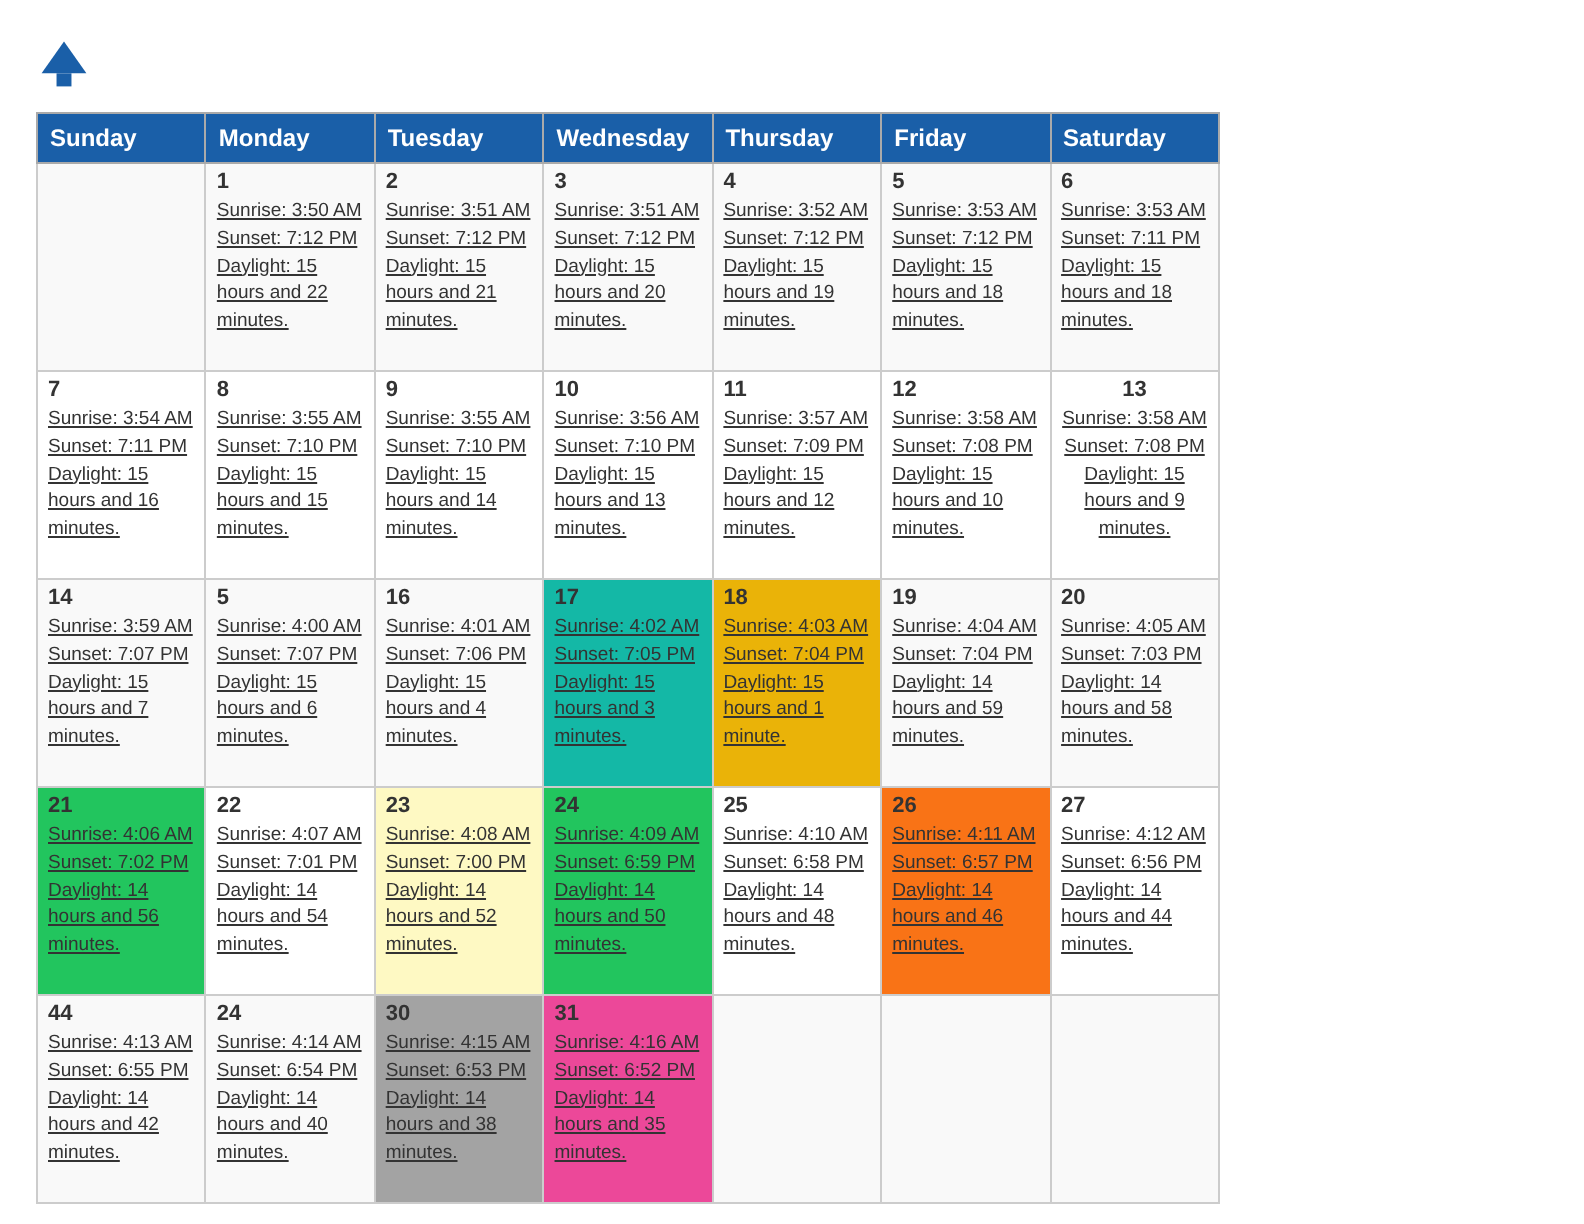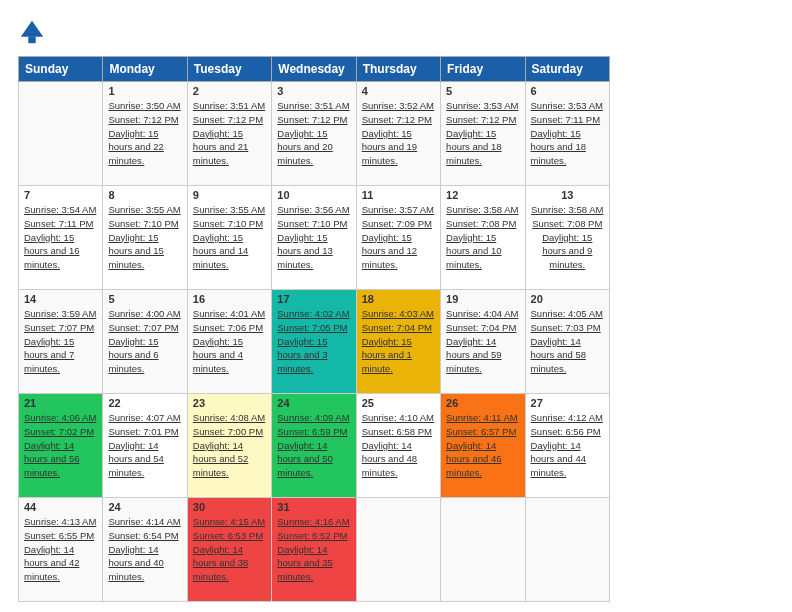--- a/index.html
+++ b/index.html
@@ -253,25 +253,25 @@
         </tr>
         <tr>
           <td style="background-color: rgb(249, 249, 249);">
             <span class="day-number">44</span>
             <div class="cell-content">Sunrise: 4:13 AM<br>Sunset: 6:55 PM<br>Daylight: 14 hours and 42 minutes.</div>
           </td>
           <td style="background-color: rgb(249, 249, 249);">
             <span class="day-number">24</span>
             <div class="cell-content">Sunrise: 4:14 AM<br>Sunset: 6:54 PM<br>Daylight: 14 hours and 40 minutes.</div>
           </td>
-          <td style="background-color: #ef4444;">
+          <td style="background-color: #a3a3a3;">
             <span class="day-number">30</span>
             <div class="cell-content">Sunrise: 4:15 AM<br>Sunset: 6:53 PM<br>Daylight: 14 hours and 38 minutes.</div>
           </td>
-          <td style="background-color: #ef4444;">
+          <td style="background-color: #ec4899;">
             <span class="day-number">31</span>
             <div class="cell-content">Sunrise: 4:16 AM<br>Sunset: 6:52 PM<br>Daylight: 14 hours and 35 minutes.</div>
           </td>
           <td style="background-color: rgb(249, 249, 249);"></td>
           <td style="background-color: rgb(249, 249, 249);"></td>
           <td style="background-color: rgb(249, 249, 249);"></td>
         </tr>
       </tbody>
   </table>
 </div>

